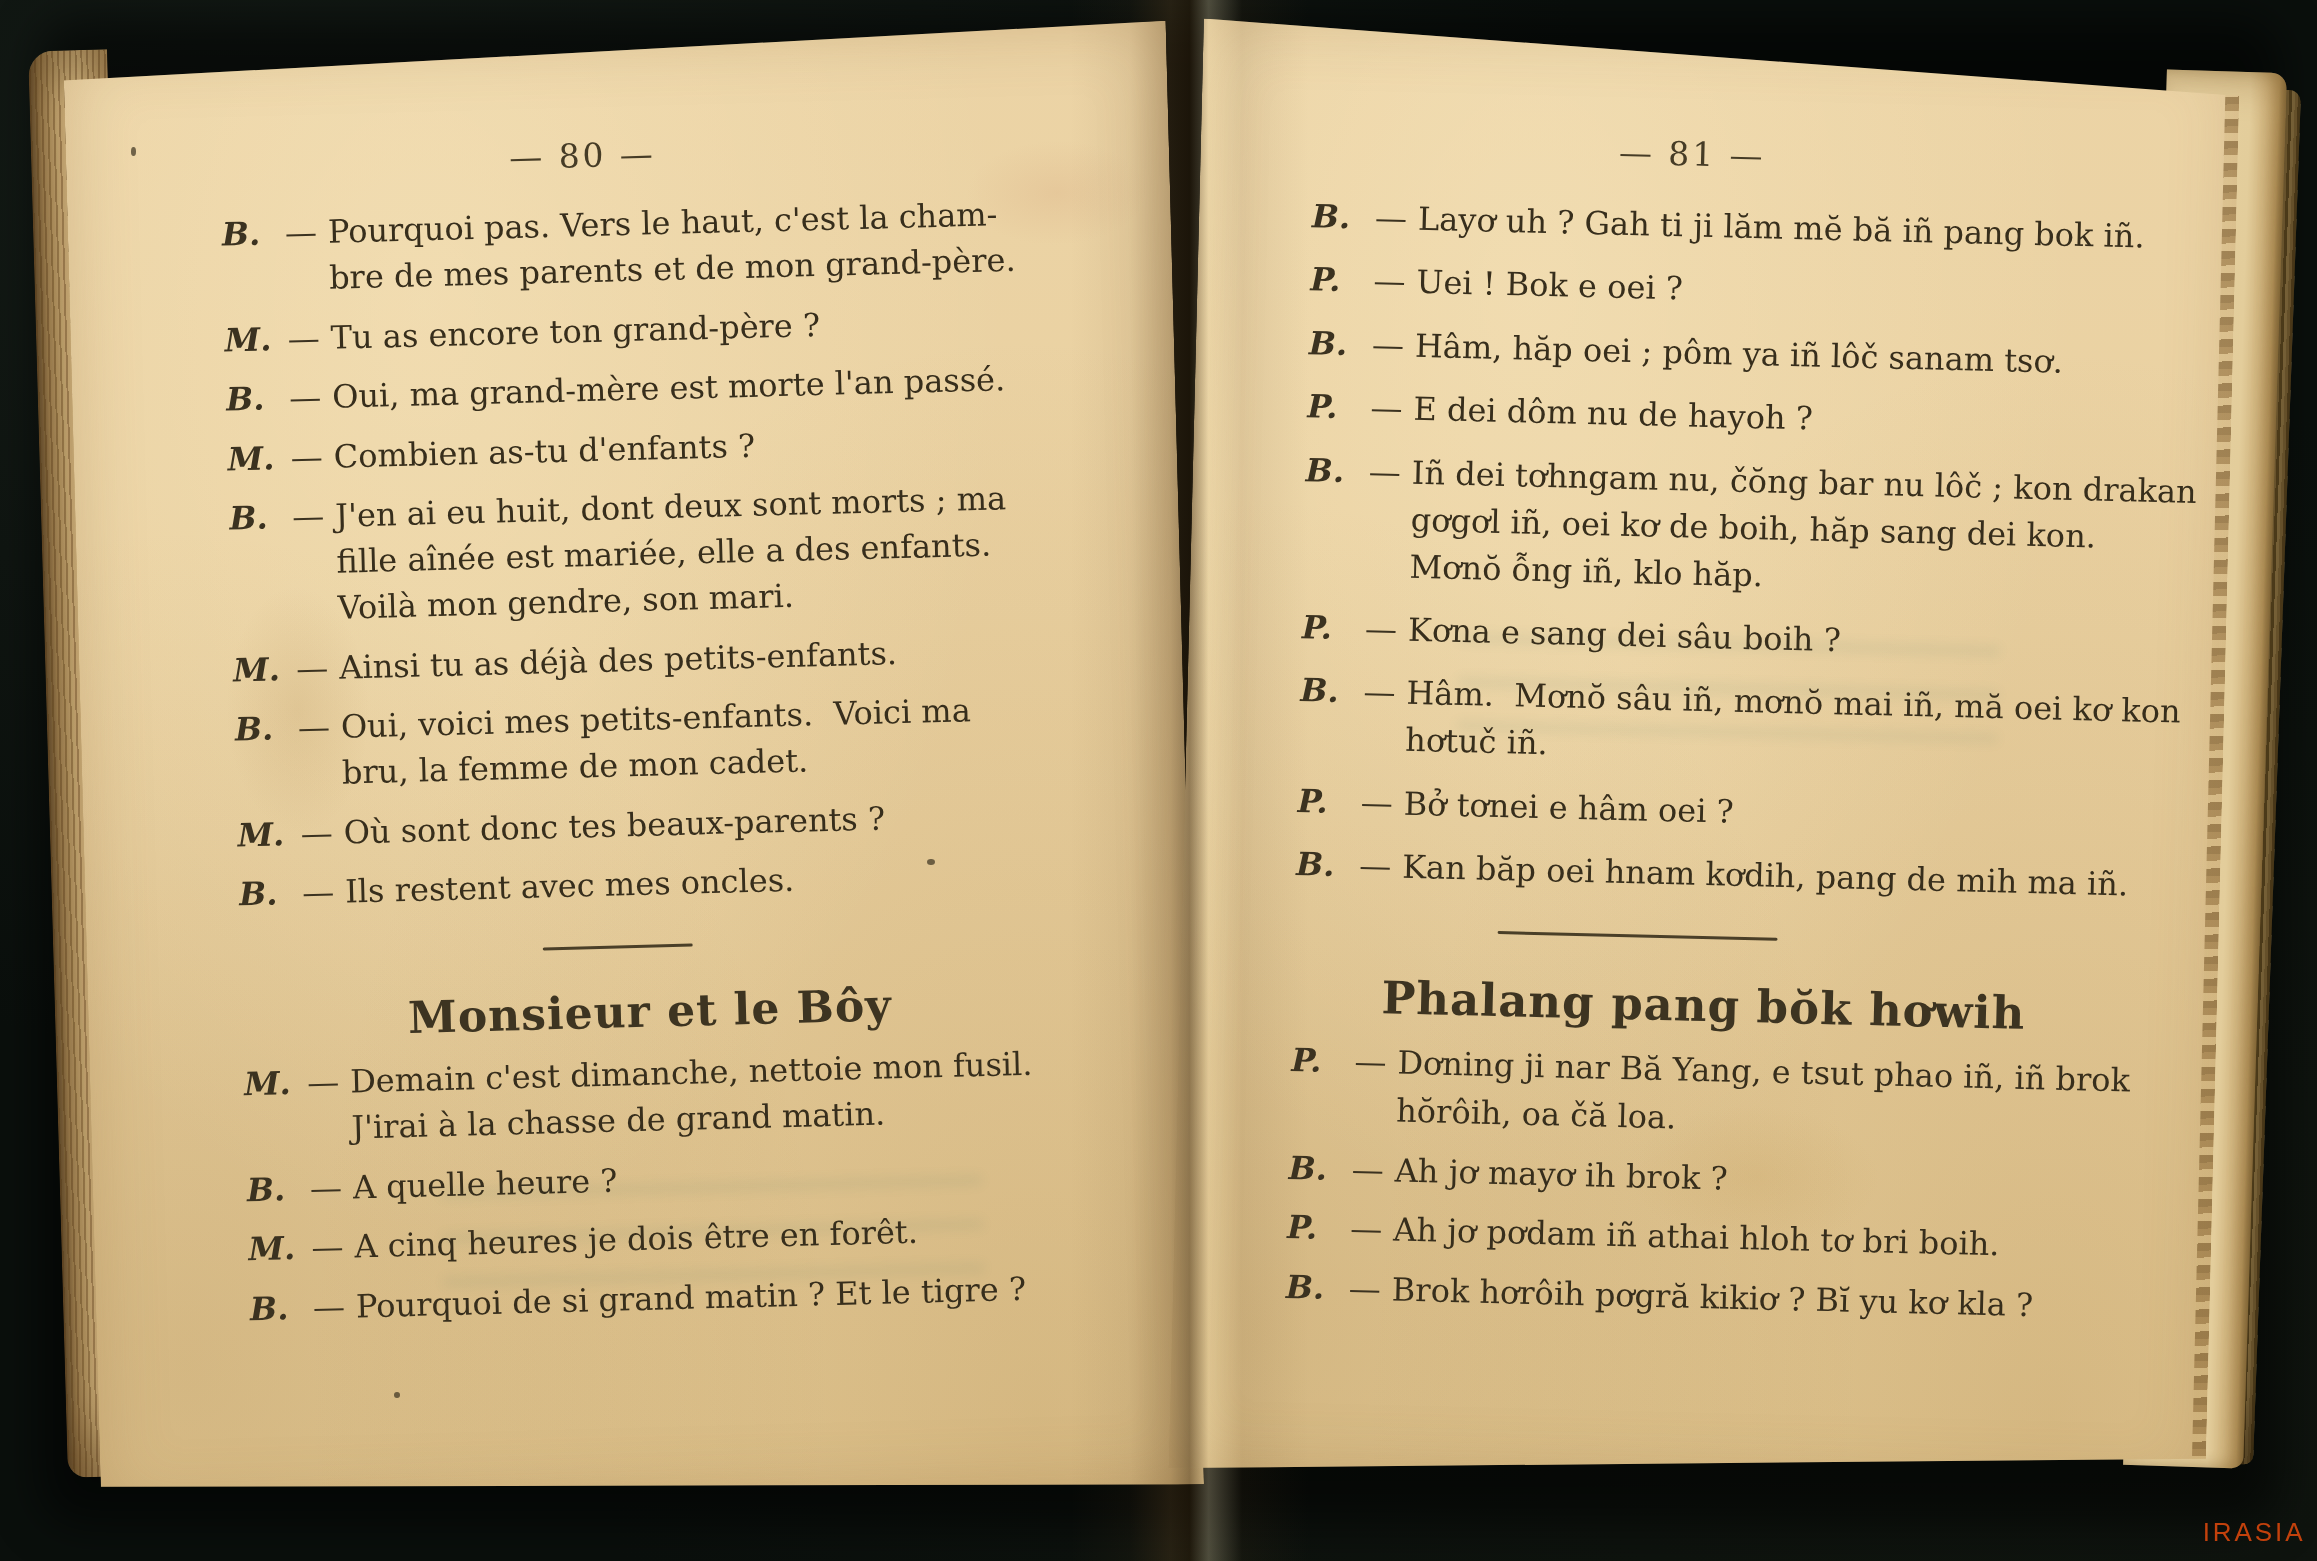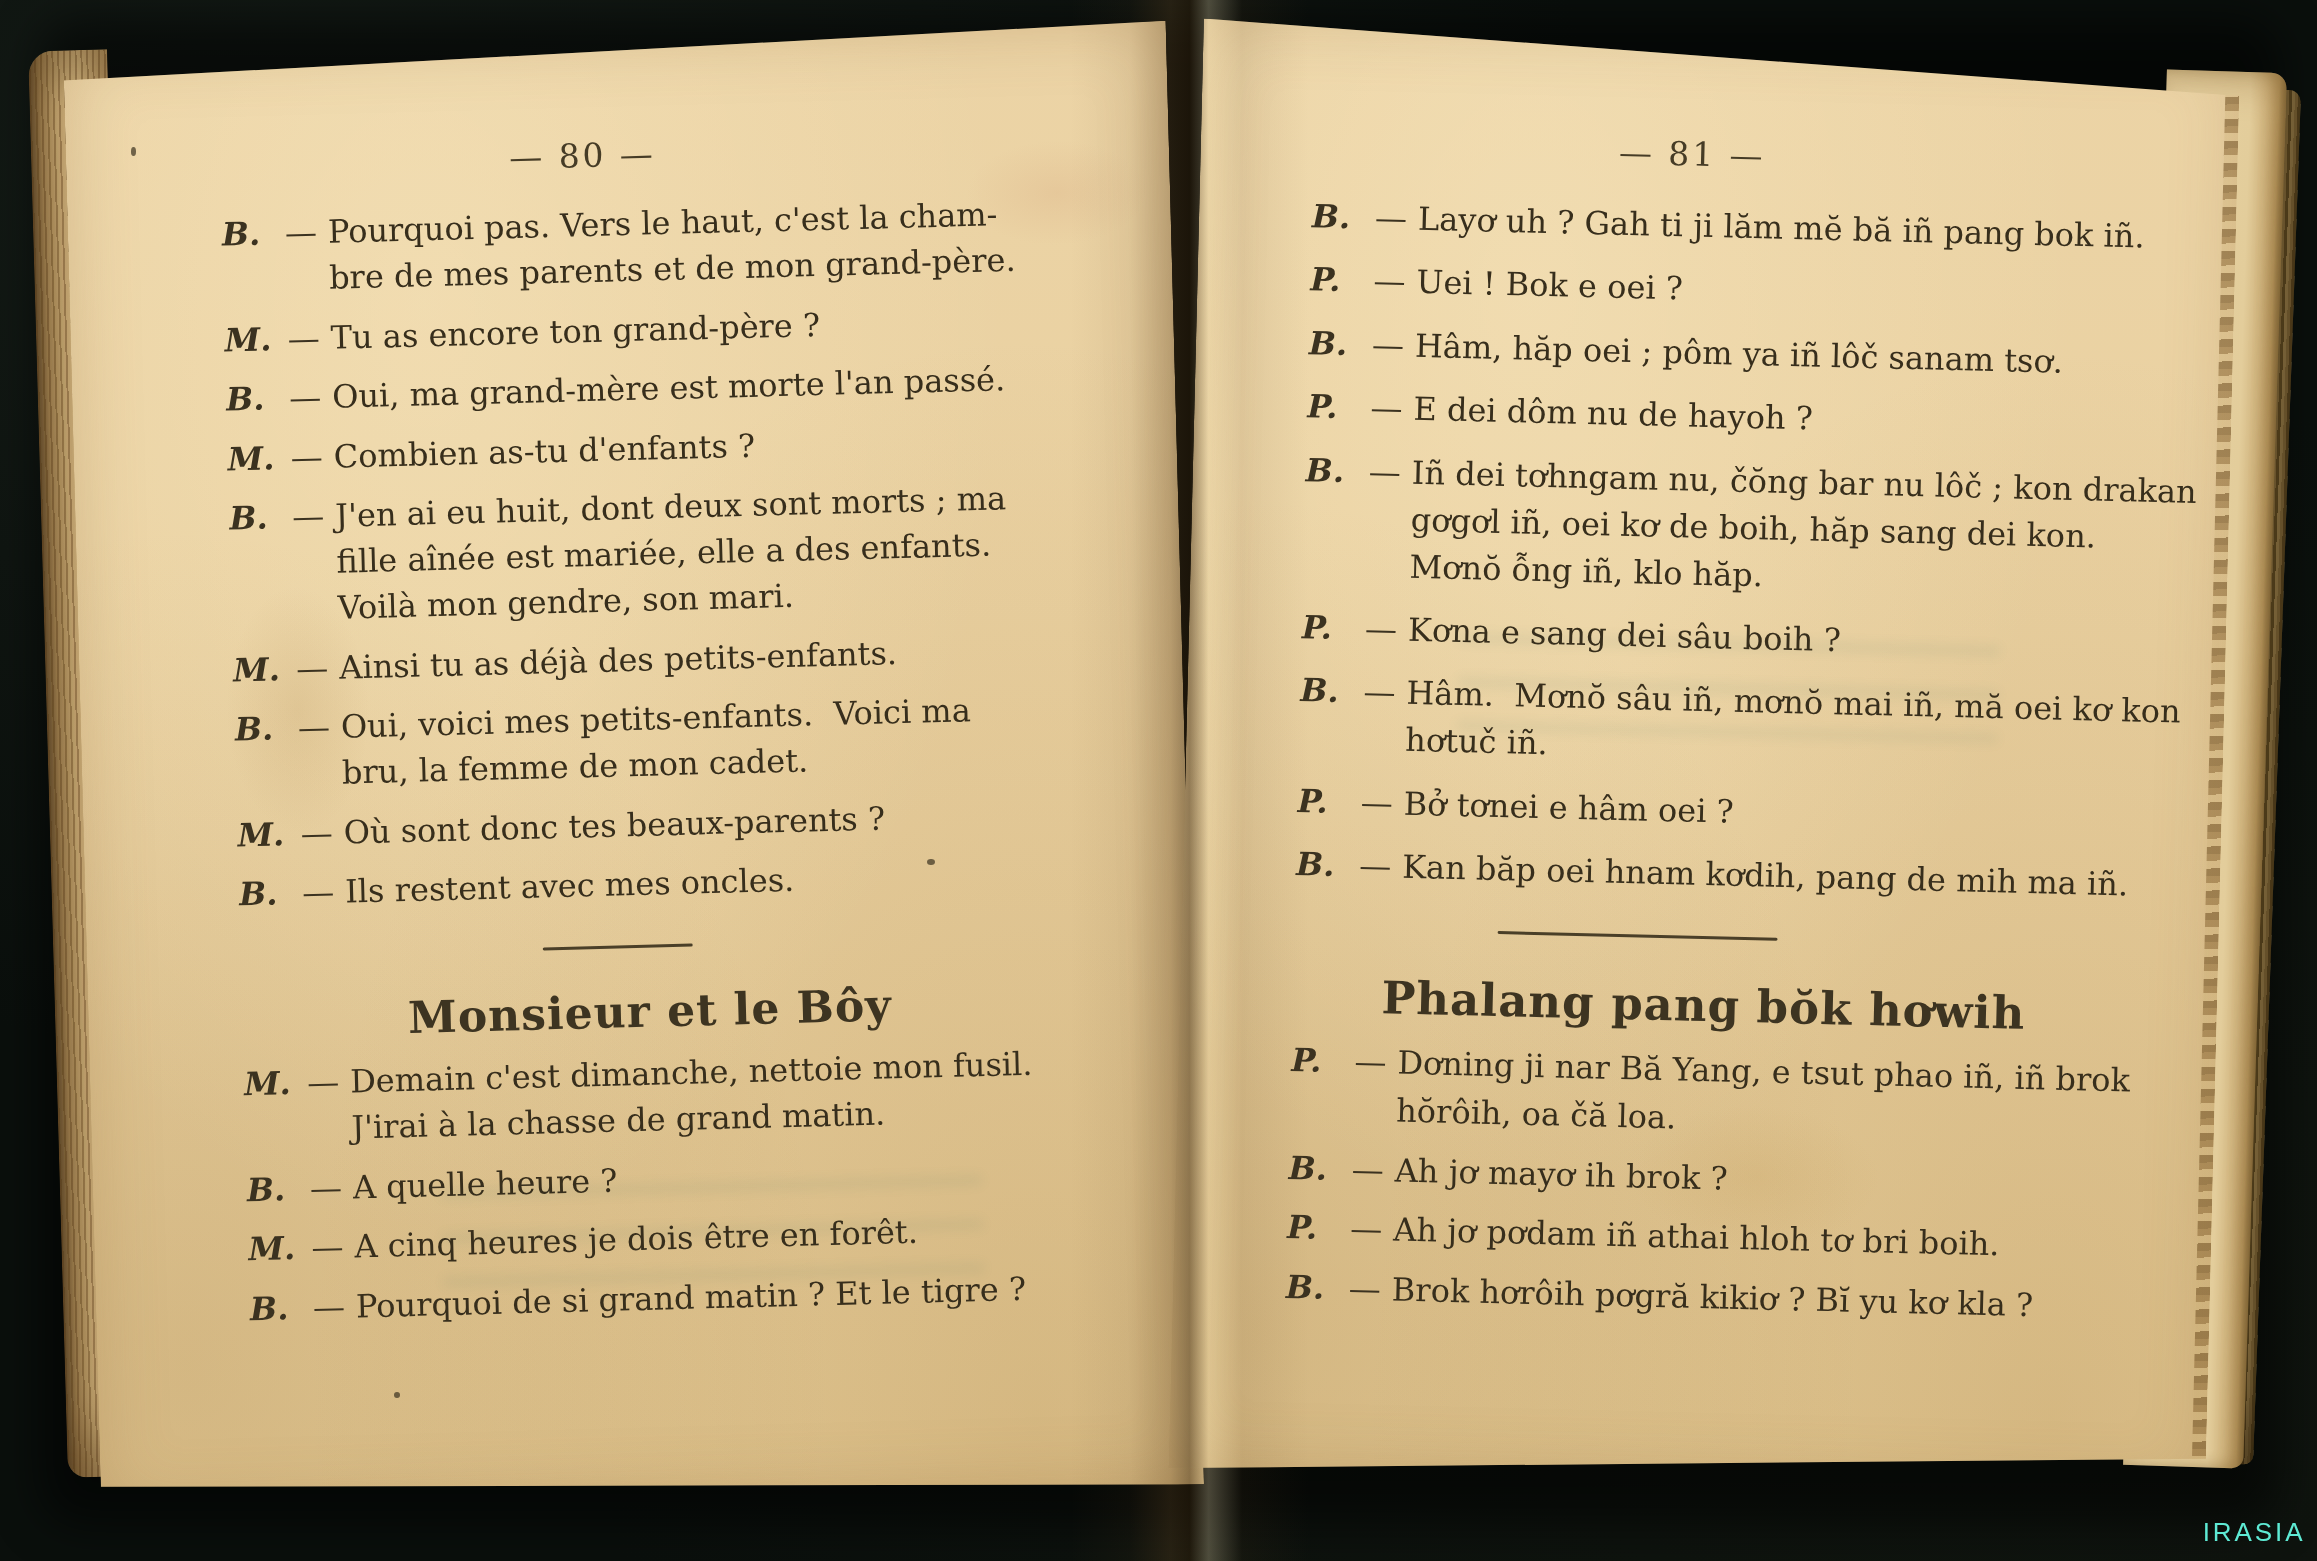--- a/index.html
+++ b/index.html
@@ -94,21 +94,21 @@
   .dash{width:54px;flex:none;text-align:center;color:#3b3220;}
   .txt{flex:none;white-space:pre;color:#372e1c;}
   .divider{position:absolute;height:2.9px;background:#4a3f28;border-radius:1.9px;}
   .heading{
     position:absolute;text-align:center;font-size:44px;font-weight:bold;
     letter-spacing:1px;color:#3d3421;
   }
   .watermark{
     position:absolute;right:11.6px;bottom:13.5px;z-index:9;
     font-family:"Liberation Sans", sans-serif;font-size:26px;letter-spacing:2.9px;
-    color:#5eead4;
+    color:#c2410c;
   }
   .fleck{position:absolute;background:#3b321f;border-radius:50%;opacity:.7;}
 </style>
 </head>
 <body>
 
 <div class="book-shadow"></div>
 <div class="edge-right-block"></div>
 <div class="edge-right-underleaf"></div>
 <div class="edge-left-stack"></div>

